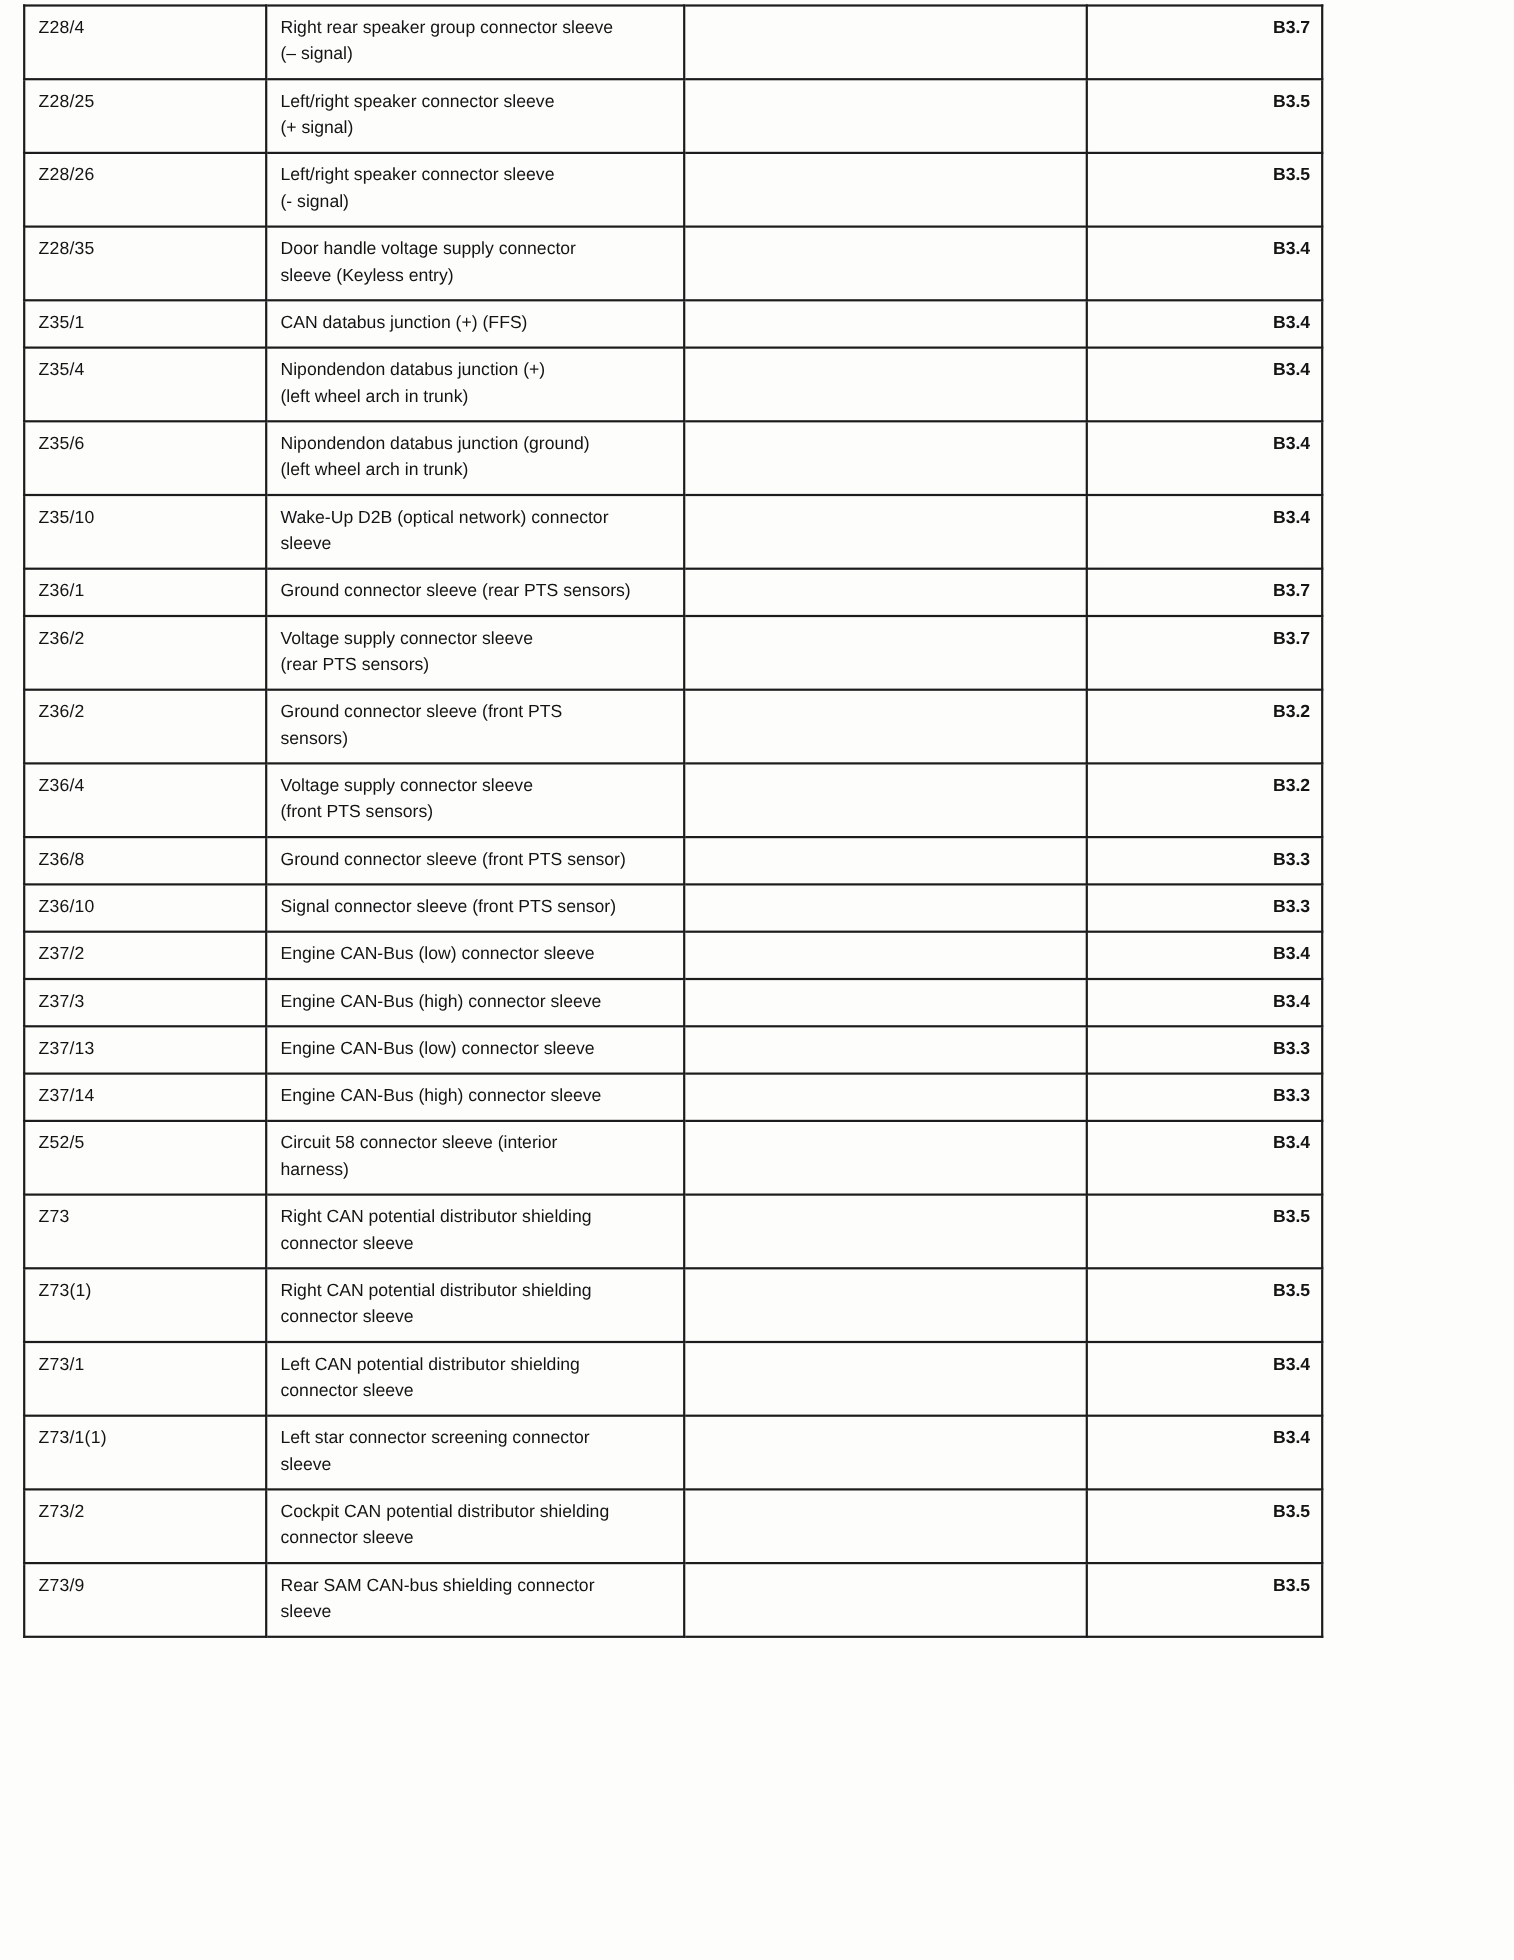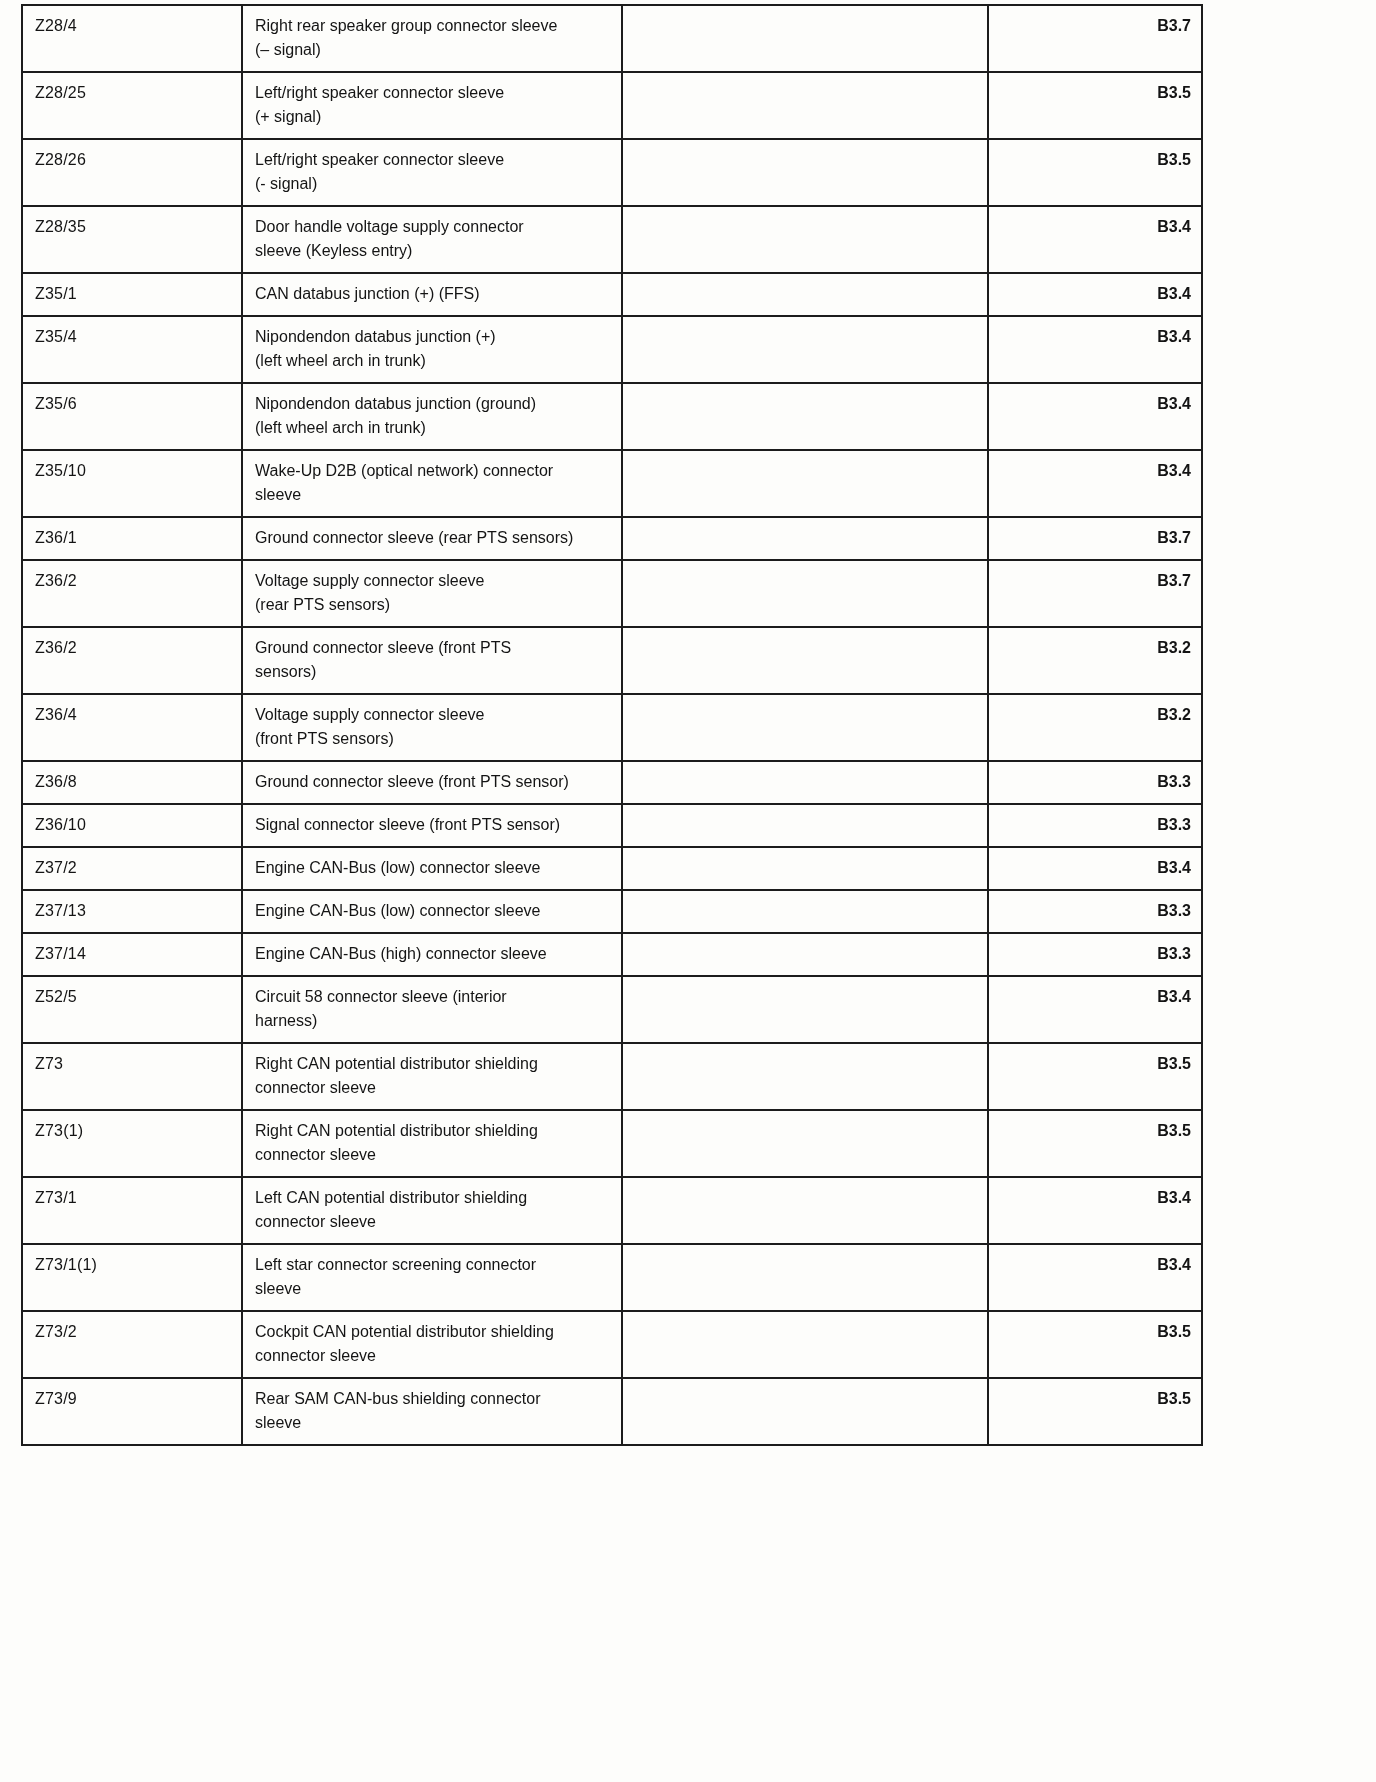--- a/index.html
+++ b/index.html
@@ -168,20 +168,26 @@
     <td class="ref-cell">B3.3</td>
   </tr>
 
   <tr>
     <td class="code-cell">Z37/2</td>
     <td class="desc-cell">Engine CAN-Bus (low) connector sleeve</td>
     <td class="notes-cell"></td>
     <td class="ref-cell">B3.4</td>
   </tr>
 
+  <tr>
+    <td class="code-cell">Z37/3</td>
+    <td class="desc-cell">Engine CAN-Bus (high) connector sleeve</td>
+    <td class="notes-cell"></td>
+    <td class="ref-cell">B3.4</td>
+  </tr>
 
 
   <tr>
     <td class="code-cell">Z37/13</td>
     <td class="desc-cell">Engine CAN-Bus (low) connector sleeve</td>
     <td class="notes-cell"></td>
     <td class="ref-cell">B3.3</td>
   </tr>
 
   <tr>

